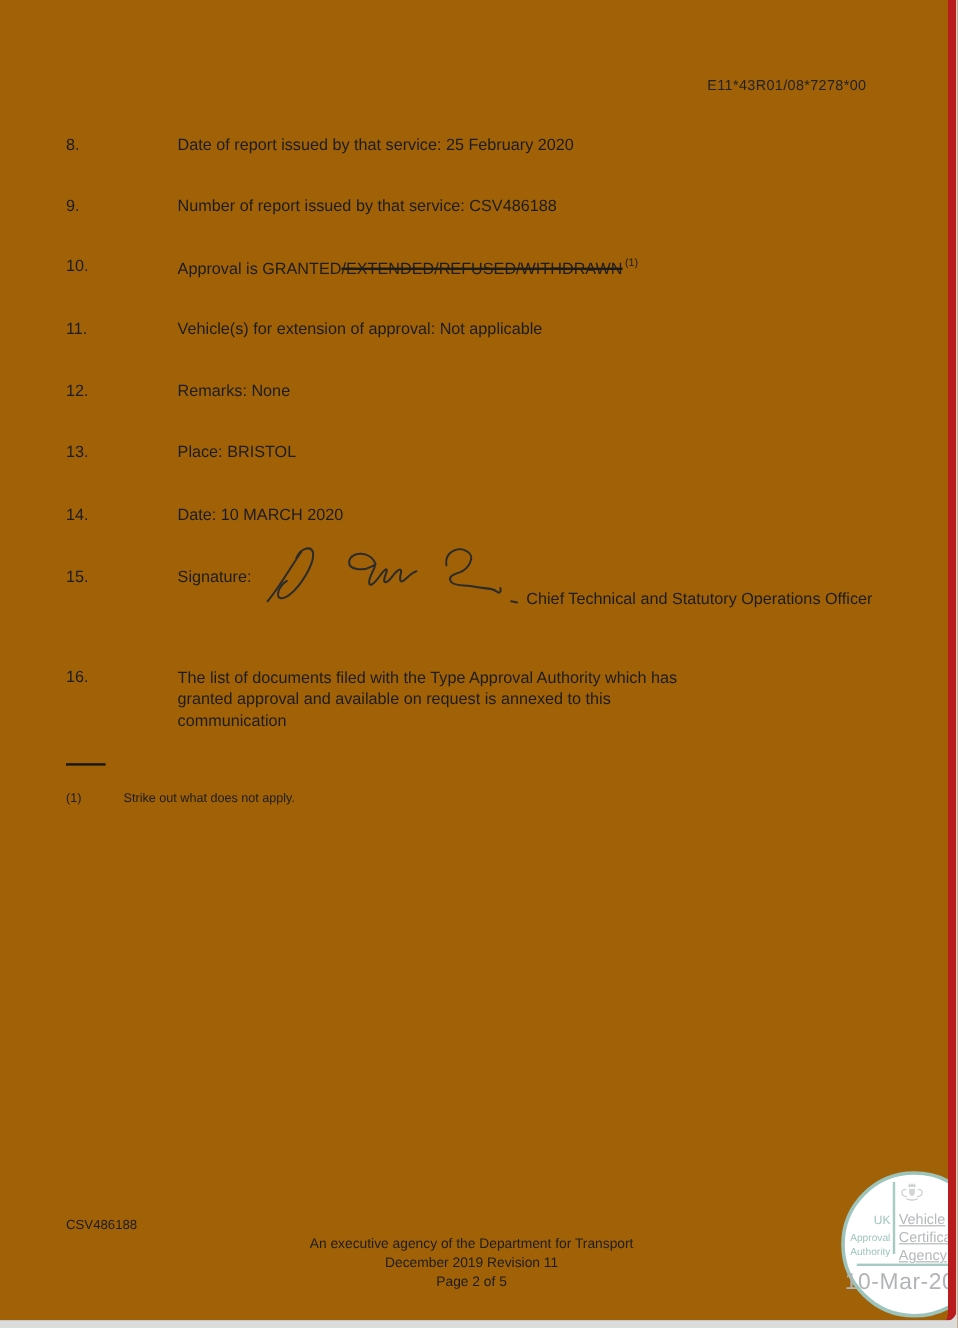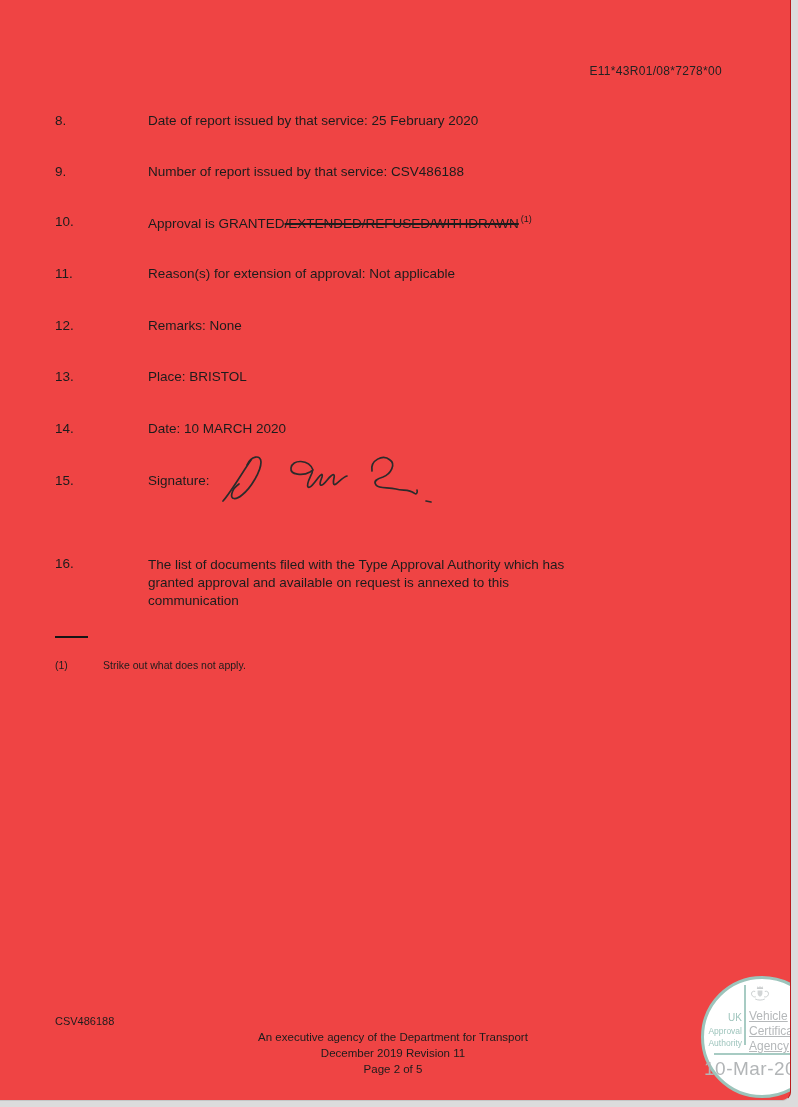--- a/index.html
+++ b/index.html
@@ -7,22 +7,22 @@
     width:798px;height:1107px;
     background:#dcdcdc;
     font-family:"Liberation Sans", sans-serif;
     color:#1c1c1c;
     position:relative;
     overflow:hidden;
   }
   .page{
     position:absolute;left:0;top:0;
     width:790px;height:1100px;
-    background:#ef4444;
-    border-right:1px solid #b91c1c;
+    background:#a16207;
+    border-right:7px solid #b91c1c;
     border-bottom:1px solid #c6c6c6;
     border-bottom-right-radius:9px;
     overflow:hidden;
   }
   .header-ref{
     position:absolute;top:64px;right:68px;
     font-size:12px;letter-spacing:0.3px;color:#222;
   }
   .row{position:absolute;left:0;width:790px;font-size:13.5px;}
   .num{position:absolute;left:55px;}
@@ -92,21 +92,21 @@
     <span class="txt">Number of report issued by that service: CSV486188</span>
   </div>
 
   <div class="row t10">
     <span class="num">10.</span>
     <span class="txt"><span>Approval is GRANTED</span><span class="struck">/EXTENDED/REFUSED/WITHDRAWN</span><span class="fn-ref">(1)</span></span>
   </div>
 
   <div class="row t11">
     <span class="num">11.</span>
-    <span class="txt">Reason(s) for extension of approval: Not applicable</span>
+    <span class="txt">Vehicle(s) for extension of approval: Not applicable</span>
   </div>
 
   <div class="row t12">
     <span class="num">12.</span>
     <span class="txt">Remarks: None</span>
   </div>
 
   <div class="row t13">
     <span class="num">13.</span>
     <span class="txt">Place: BRISTOL</span>
@@ -124,20 +124,21 @@
 
   <svg class="signature-svg" width="215" height="58" viewBox="0 0 215 58">
     <path class="sig-stroke" d="M3,52 C11,43 22,24 31,11"></path>
     <path class="sig-stroke" d="M27,16 C31,7 41,5 41,13 C41,22 31,39 22,46 C16,51 10,51 12,44 C13,40 16,37 19,35"></path>
     <path class="sig-stroke" d="M93,21 C89,10 72,10 71,19 C70,26 83,27 90,23 C93,21 93,21 92,24 C90,29 86,35 88,38 C90,40 95,33 98,29 C101,25 103,24 102,28 C100,33 99,37 102,36 C105,35 108,29 111,27 C113,25 115,25 114,29 C113,33 113,37 116,35 C119,33 123,28 127,27"></path>
     <path class="sig-stroke" d="M152,22 C150,11 163,5 170,11 C176,15 171,25 163,28 C157,30 153,32 156,36 C159,40 168,38 176,40 C183,42 189,40 194,44 C196,46 198,44 197,41"></path>
     <path class="sig-stroke" d="M206,52 l5,1"></path>
   </svg>
 
   <div class="signatory">
+    <div>Chief Technical and Statutory Operations Officer</div>
   </div>
 
   <div class="row t16">
     <span class="num">16.</span>
     <span class="txt-wrap">The list of documents filed with the Type Approval Authority which has granted approval and available on request is annexed to this communication</span>
   </div>
 
   <div class="footnote-sep"></div>
 
   <div class="footnote">

